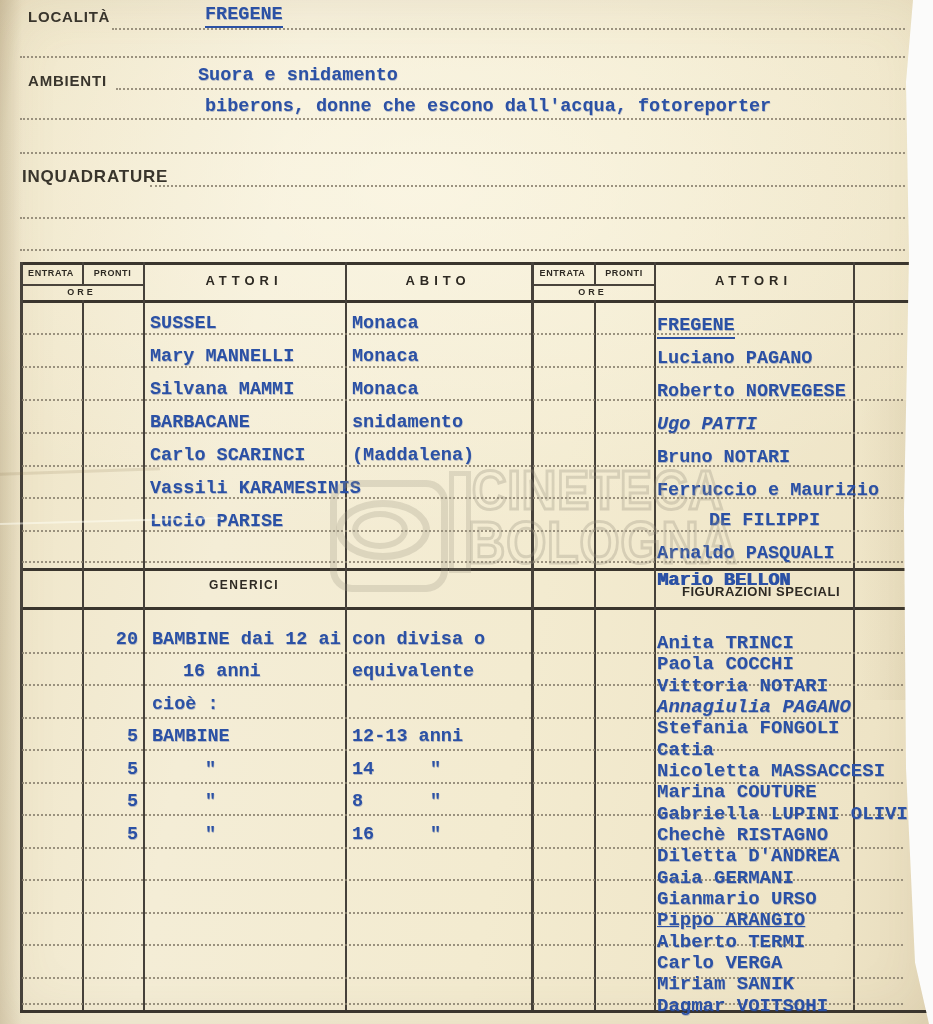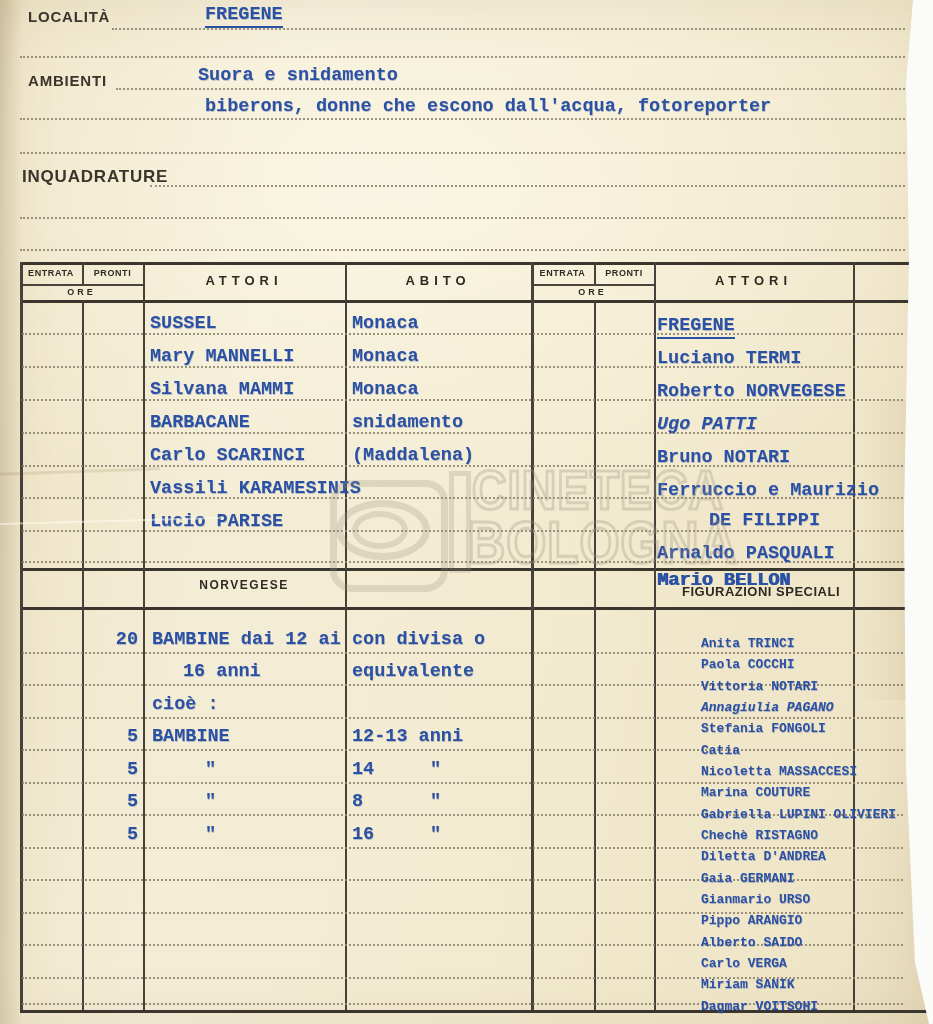--- a/index.html
+++ b/index.html
@@ -17,21 +17,21 @@
   .hdr{position:absolute;font-weight:bold;color:#2e2a23;font-size:9px;letter-spacing:.6px;text-align:center;}
   .hdr-big{position:absolute;font-weight:bold;color:#2e2a23;font-size:13px;letter-spacing:5px;text-align:center;}
   .dot{position:absolute;height:0;border-top:2px dotted #8b8270;opacity:.85;}
   .vl{position:absolute;width:2px;background:#46413a;}
   .hl{position:absolute;height:3px;background:#3a352d;}
   .hl2{position:absolute;height:2px;background:#4a443c;}
   
   .tw{position:absolute;font-family:"Liberation Mono","DejaVu Sans Mono",monospace;
       font-weight:700;color:#2b51a5;font-size:18.5px;line-height:20px;white-space:pre;
       text-shadow:.5px .5px 0 rgba(25,55,140,.28);}
-  .tw-sm{font-size:13px;line-height:21.4px;margin-left:44px;}
+  .tw-sm{font-size:19px;line-height:21.4px;}
   .u{border-bottom:2px solid #2b51a5;padding-bottom:1px;}
   
   .wm{position:absolute;pointer-events:none;opacity:.5;}
   .wm-txt{font-weight:bold;color:transparent;-webkit-text-stroke:3px rgba(150,143,126,.62);
           letter-spacing:1px;transform:scale(.92,1.05);transform-origin:left top;
           font-family:"Liberation Sans",sans-serif;}
   .wm-shape{position:absolute;border:7px solid rgba(150,143,126,.5);}
 </style>
 </head>
 <body>
@@ -114,30 +114,30 @@
     <div class="tw" style="left:150px;top:380px;">Silvana MAMMI</div>
     <div class="tw" style="left:352px;top:380px;">Monaca</div>
     <div class="tw" style="left:150px;top:413px;">BARBACANE</div>
     <div class="tw" style="left:352px;top:413px;">snidamento</div>
     <div class="tw" style="left:150px;top:446px;">Carlo SCARINCI</div>
     <div class="tw" style="left:352px;top:446px;">(Maddalena)</div>
     <div class="tw" style="left:150px;top:479px;">Vassili KARAMESINIS</div>
     <div class="tw" style="left:150px;top:512px;">Lucio PARISE</div>
 
     <div class="tw" style="left:657px;top:316px;"><span class="u">FREGENE</span></div>
-    <div class="tw" style="left:657px;top:349px;">Luciano TERMI</div>
+    <div class="tw" style="left:657px;top:349px;">Luciano PAGANO</div>
     <div class="tw" style="left:657px;top:382px;">Roberto NORVEGESE</div>
     <div class="tw" style="left:657px;top:415px;font-style:italic;">Ugo PATTI</div>
     <div class="tw" style="left:657px;top:448px;">Bruno NOTARI</div>
     <div class="tw" style="left:657px;top:481px;">Ferruccio e Maurizio</div>
     <div class="tw" style="left:709px;top:511px;">DE FILIPPI</div>
     <div class="tw" style="left:657px;top:544px;">Arnaldo PASQUALI</div>
     <div class="tw" style="left:657px;top:571px;text-shadow:1px 0 0 #2b51a5;">Mario BELLON</div>
 
-    <div class="hdr" style="left:143px;top:578px;width:202px;font-size:12px;letter-spacing:1.5px;">NORVEGESE</div>
+    <div class="hdr" style="left:143px;top:578px;width:202px;font-size:12px;letter-spacing:1.5px;">GENERICI</div>
     <div class="hdr" style="left:654px;top:584px;width:214px;font-size:13px;letter-spacing:.5px;">FIGURAZIONI SPECIALI</div>
 
     <div class="tw" style="left:82px;top:630px;width:56px;text-align:right;">20</div>
     <div class="tw" style="left:152px;top:630px;">BAMBINE dai 12 ai</div>
     <div class="tw" style="left:352px;top:630px;">con divisa o</div>
 
     <div class="tw" style="left:183px;top:662px;">16 anni</div>
     <div class="tw" style="left:352px;top:662px;">equivalente</div>
 
     <div class="tw" style="left:152px;top:695px;">cioè :</div>
@@ -167,22 +167,22 @@
     <div class="tw tw-sm" style="left:657px;top:697px;font-style:italic;">Annagiulia PAGANO</div>
     <div class="tw tw-sm" style="left:657px;top:718px;">Stefania FONGOLI</div>
     <div class="tw tw-sm" style="left:657px;top:740px;">Catia</div>
     <div class="tw tw-sm" style="left:657px;top:761px;">Nicoletta MASSACCESI</div>
     <div class="tw tw-sm" style="left:657px;top:782px;">Marina COUTURE</div>
     <div class="tw tw-sm" style="left:657px;top:804px;">Gabriella LUPINI OLIVIERI</div>
     <div class="tw tw-sm" style="left:657px;top:825px;">Chechè RISTAGNO</div>
     <div class="tw tw-sm" style="left:657px;top:846px;">Diletta D'ANDREA</div>
     <div class="tw tw-sm" style="left:657px;top:868px;">Gaia GERMANI</div>
     <div class="tw tw-sm" style="left:657px;top:889px;">Gianmario URSO</div>
-    <div class="tw tw-sm" style="left:657px;top:910px;">Pippo ARANGIO</div>
-    <div class="tw tw-sm" style="left:657px;top:932px;">Alberto SAIDO</div>
+    <div class="tw tw-sm" style="left:657px;top:910px;text-decoration:underline;">Pippo ARANGIO</div>
+    <div class="tw tw-sm" style="left:657px;top:932px;">Alberto TERMI</div>
     <div class="tw tw-sm" style="left:657px;top:953px;">Carlo VERGA</div>
     <div class="tw tw-sm" style="left:657px;top:974px;">Miriam SANIK</div>
     <div class="tw tw-sm" style="left:657px;top:996px;">Dagmar VOITSOHI</div>
 
     <div class="wm" style="left:0;top:0;width:933px;height:1024px;">
       <div class="wm-shape" style="left:330px;top:480px;width:104px;height:98px;border-radius:22px;"></div>
       <div class="wm-shape" style="left:336px;top:500px;width:80px;height:46px;border-radius:50%;"></div>
       <div class="wm-shape" style="left:352px;top:511px;width:44px;height:26px;border-radius:50%;border-width:6px;"></div>
       <div class="wm-shape" style="left:449px;top:471px;width:12px;height:92px;border-width:5px;"></div>
       <div class="wm-txt" style="position:absolute;left:472px;top:459px;font-size:52px;">CINETECA</div>

